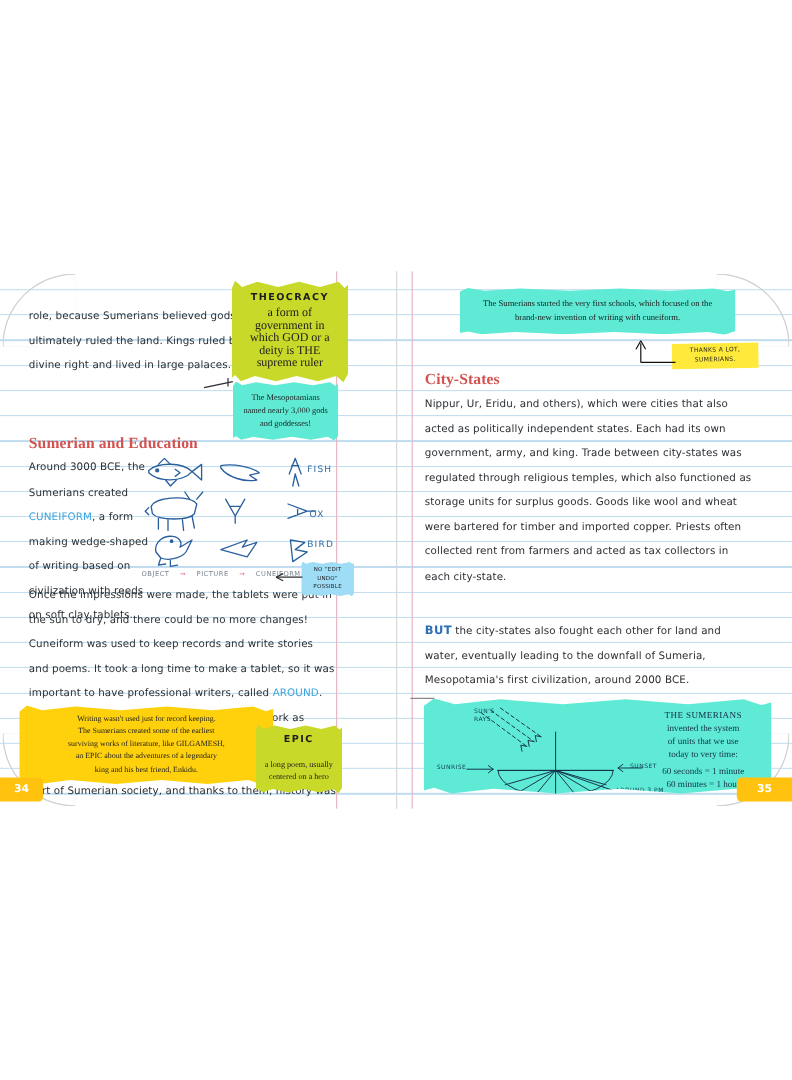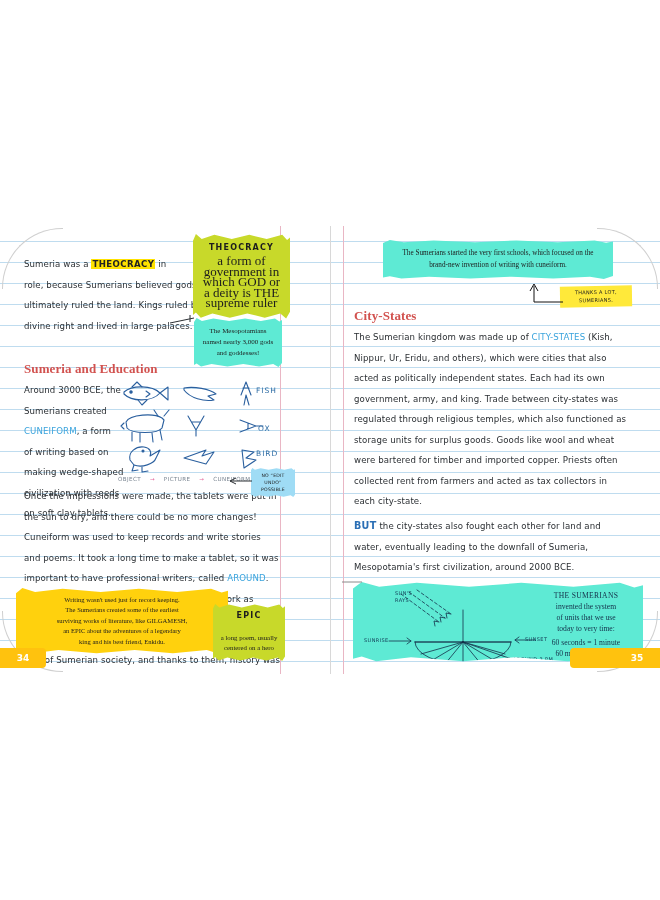--- a/index.html
+++ b/index.html
@@ -53,56 +53,55 @@
   .glyph{position:absolute;}
   .glyph-label{position:absolute;font-family:"DejaVu Sans",sans-serif;font-size:7.5px;
     color:#2e6ca4;letter-spacing:1px;}
   .flowlabel{position:absolute;font-family:"DejaVu Sans",sans-serif;font-size:5.6px;
     color:#7a8591;letter-spacing:.4px;}
 
   
   .pagenum{position:absolute;bottom:6px;height:20px;background:#ffc20e;
     display:flex;align-items:center;justify-content:center;
     font-family:"DejaVu Sans",sans-serif;font-weight:bold;font-size:9px;color:#fff;}
-  #pn-left{left:0;width:46px;border-top-right-radius:4px;border-bottom-right-radius:4px;text-align:center;}
-  #pn-right{right:0;width:46px;border-top-left-radius:4px;border-bottom-left-radius:4px;padding-left:44px;}
+  #pn-left{left:0;width:36px;border-top-right-radius:4px;border-bottom-right-radius:4px;text-align:center;}
+  #pn-right{right:0;width:46px;border-top-left-radius:4px;border-bottom-left-radius:4px;}
 
   
   #sundial{position:absolute;}
   .sd-txt{position:absolute;font-family:"Liberation Serif",serif;font-size:7.6px;
     color:#14304a;text-align:center;line-height:11px;}
   .sd-lbl{position:absolute;font-family:"DejaVu Sans",sans-serif;font-size:5px;
     color:#123a55;letter-spacing:.4px;}
 </style>
 </head>
 <body>
 
 <div id="spread">
 
   <div class="page" id="page-left">
     <div class="rules"></div>
     <div class="margin-line"></div>
     <div class="corner" id="c-tl"></div>
     <div class="corner" id="c-bl"></div>
 
     <div class="body-txt" style="left:24px;top:28px;width:250px;">
-      <div><span>Sumeria was a </span><span class="hl">THEOCRACY</span><span> in</span></div>
       <div>role, because Sumerians believed gods</div>
       <div>ultimately ruled the land. Kings ruled by</div>
       <div>divine right and lived in large palaces.</div>
     </div>
 
-    <div class="sec-head" style="left:24px;top:135px;">Sumeria and Education</div>
+    <div class="sec-head" style="left:24px;top:135px;">Sumerian and Education</div>
 
     <div class="body-txt" style="left:24px;top:154px;width:120px;">
       <div>Around 3000 BCE, the</div>
       <div>Sumerians created</div>
       <div><span class="kw">CUNEIFORM</span><span>, a form</span></div>
+      <div>making wedge-shaped</div>
       <div>of writing based on</div>
-      <div>making wedge-shaped</div>
       <div>civilization with reeds</div>
       <div>on soft clay tablets.</div>
     </div>
 
     <svg class="glyph" style="left:118px;top:150px;" width="180" height="100" viewBox="0 0 180 100">
       <g fill="none" stroke="#2a5f9e" stroke-width="1.1" stroke-linecap="round" stroke-linejoin="round">
 
         <g>
           <path d="M6 16 C14 9,34 9,42 17 C34 26,14 26,6 18 Z"></path>
           <path d="M42 17 l8 -6 l0 13 Z"></path>
@@ -166,21 +165,21 @@
       <div>and poems. It took a long time to make a tablet, so it was</div>
       <div><span>important to have professional writers, called </span><span class="kw">AROUND</span><span>.</span></div>
       <div>Scribes studied at schools and then went to work as copyists,</div>
       <div>teachers, lawmakers, and leaders. They were an important</div>
       <div>part of Sumerian society, and thanks to them, history was</div>
       <div style="text-align:right;">recorded in words.</div>
     </div>
 
     <div class="callout green torn" style="left:193px;top:8px;width:97px;padding:9px 7px 10px;">
       <div class="title" style="font-size:8px;margin-bottom:4px;">THEOCRACY</div>
-      <div style="font-size:13px;line-height:10.5px;">a form of government in which GOD or a deity is THE supreme ruler</div>
+      <div style="font-size:10px;line-height:10.5px;">a form of government in which GOD or a deity is THE supreme ruler</div>
     </div>
 
     <div class="callout blue torn" style="left:194px;top:92px;width:88px;padding:8px 6px;">
       <div style="font-size:7px;line-height:11px;">The Mesopotamians named nearly 3,000 gods and goddesses!</div>
     </div>
     <svg style="position:absolute;left:168px;top:88px;" width="30" height="14">
       <path d="M2 9 L26 4" stroke="#2b2f33" stroke-width="1" fill="none"></path>
       <path d="M22 1 L22 8" stroke="#2b2f33" stroke-width="1" fill="none"></path>
     </svg>
 
@@ -228,21 +227,20 @@
     </div>
     <svg style="position:absolute;left:197px;top:54px;" width="40" height="24">
       <path d="M7 22 L7 6" stroke="#111" stroke-width="1" fill="none"></path>
       <path d="M7 4 L3 11 M7 4 L11 11" stroke="#111" stroke-width="1" fill="none"></path>
       <path d="M7 22 L36 22" stroke="#111" stroke-width="1" fill="none"></path>
     </svg>
 
     <div class="sec-head" style="left:24px;top:82px;">City-States</div>
 
     <div class="body-txt" style="left:24px;top:101px;width:290px;">
-      <div><span>The Sumerian kingdom was made up of </span><span class="kw">CITY-STATES</span><span> (Kish,</span></div>
       <div>Nippur, Ur, Eridu, and others), which were cities that also</div>
       <div>acted as politically independent states. Each had its own</div>
       <div>government, army, and king. Trade between city-states was</div>
       <div>regulated through religious temples, which also functioned as</div>
       <div>storage units for surplus goods. Goods like wool and wheat</div>
       <div>were bartered for timber and imported copper. Priests often</div>
       <div>collected rent from farmers and acted as tax collectors in</div>
       <div>each city-state.</div>
     </div>
 

